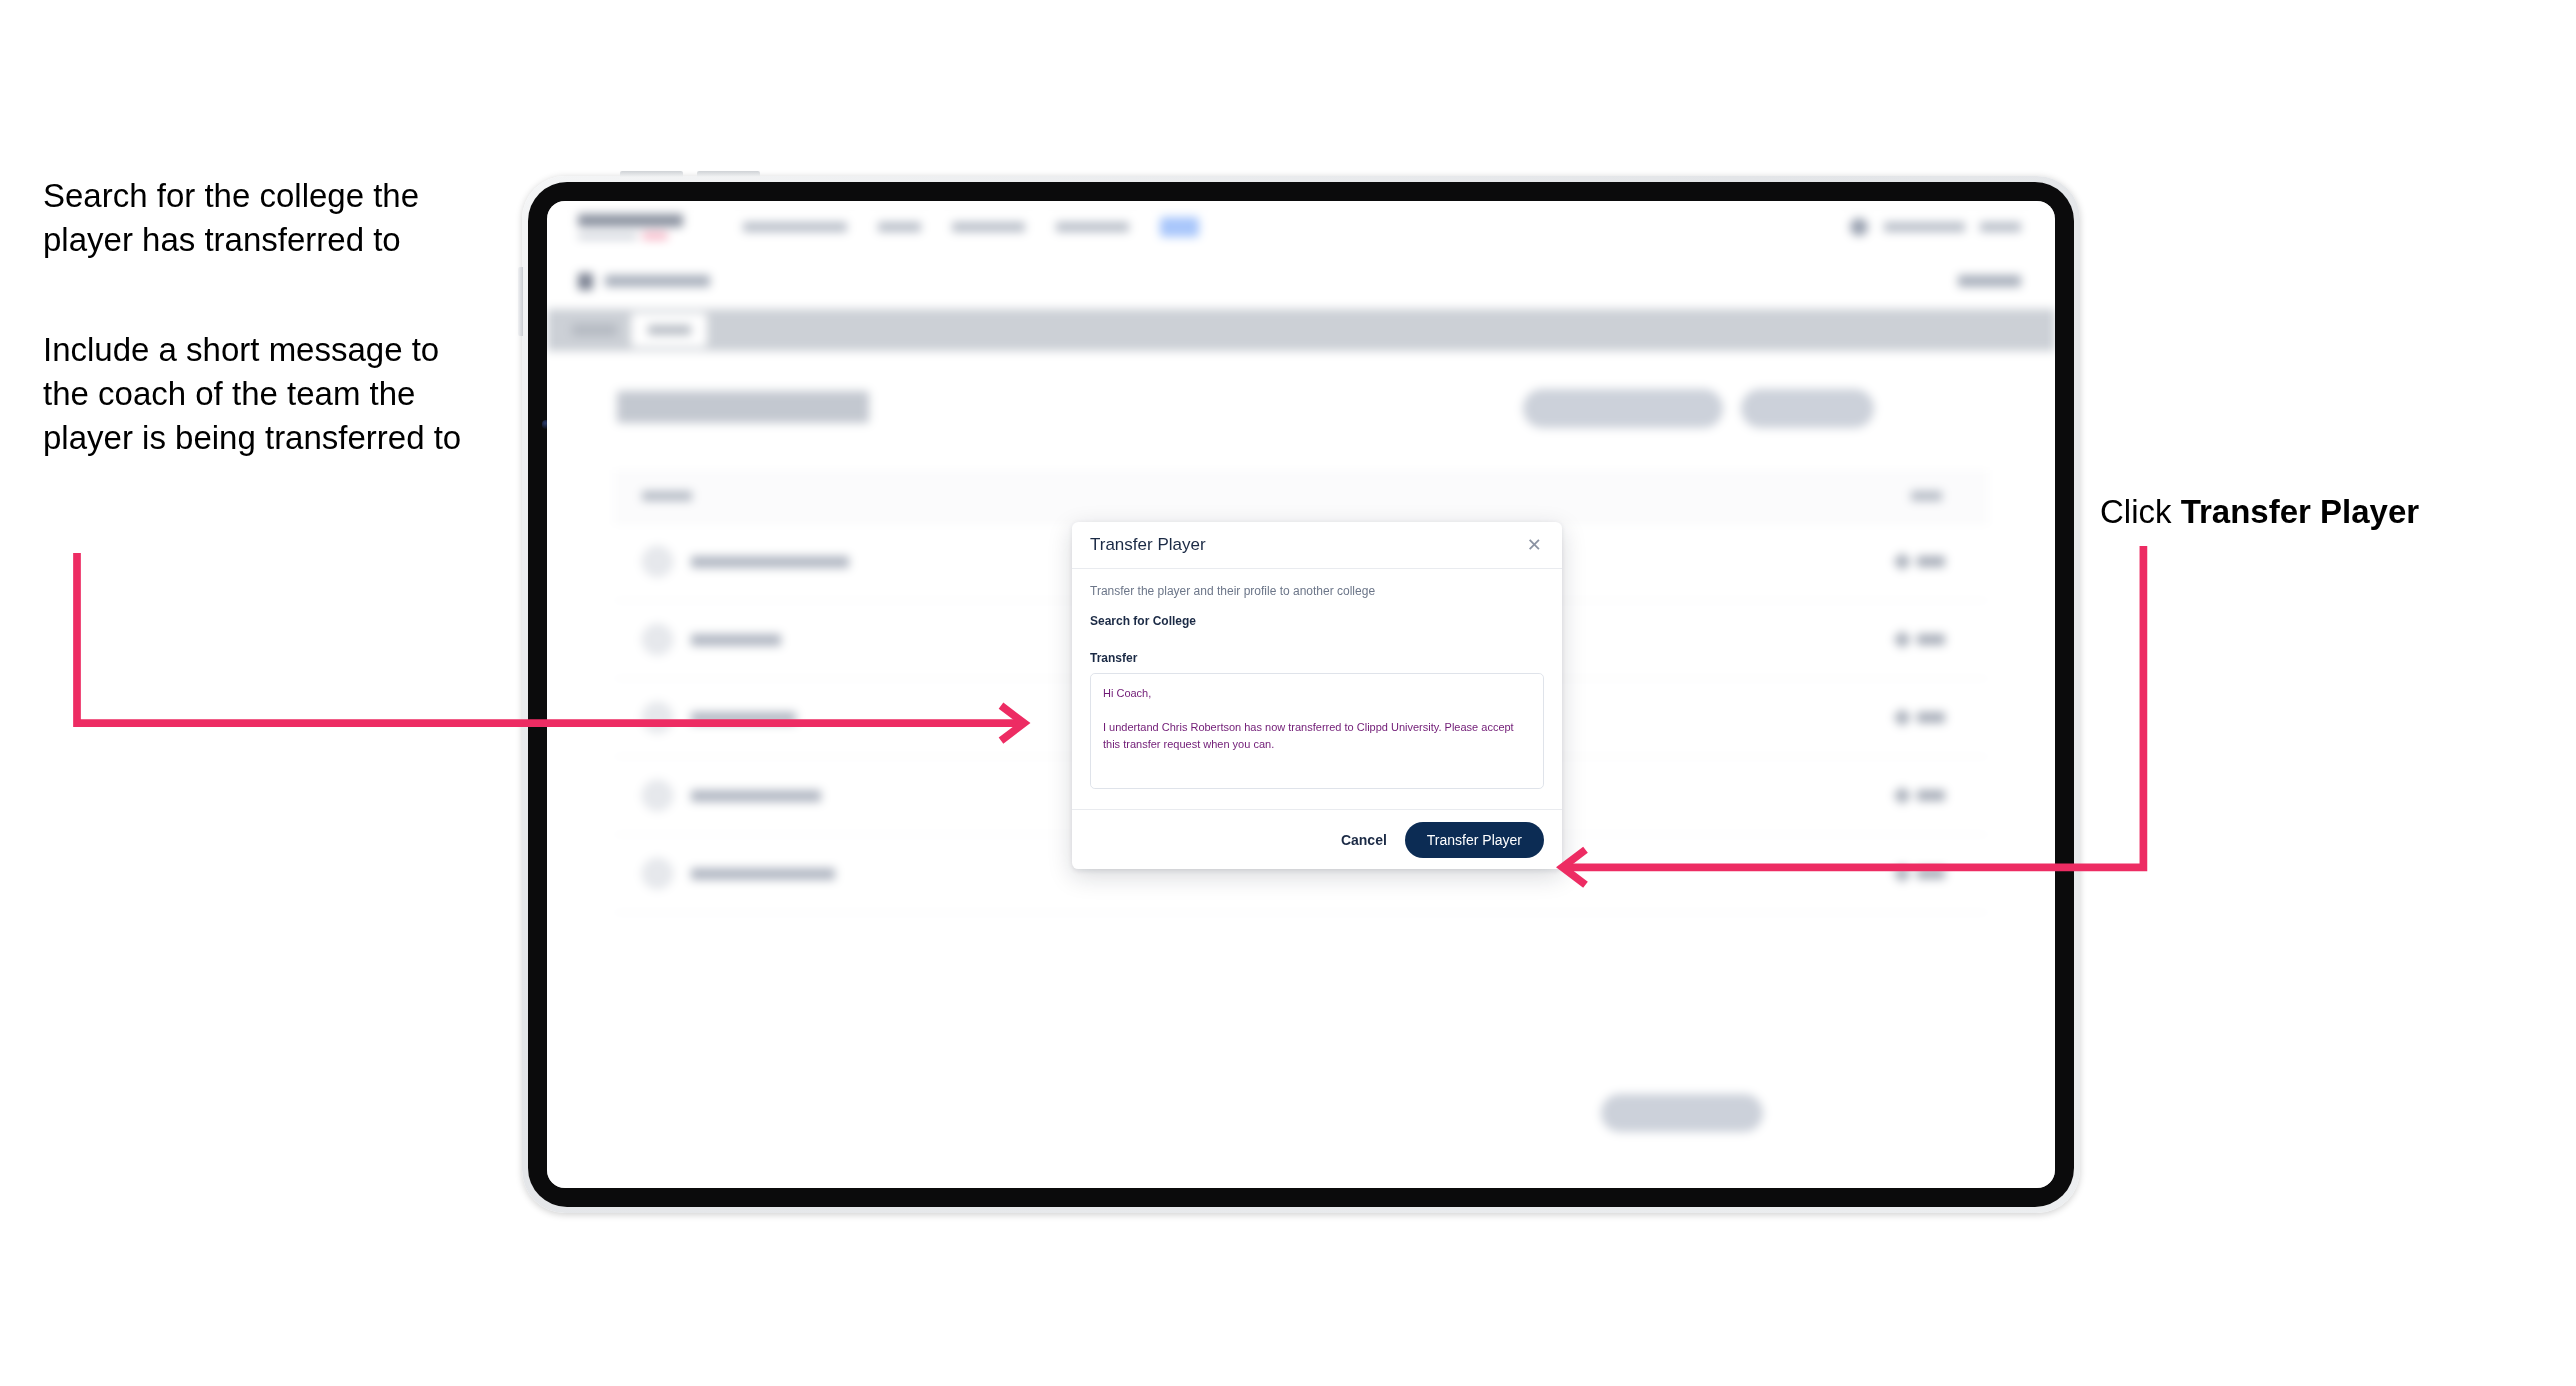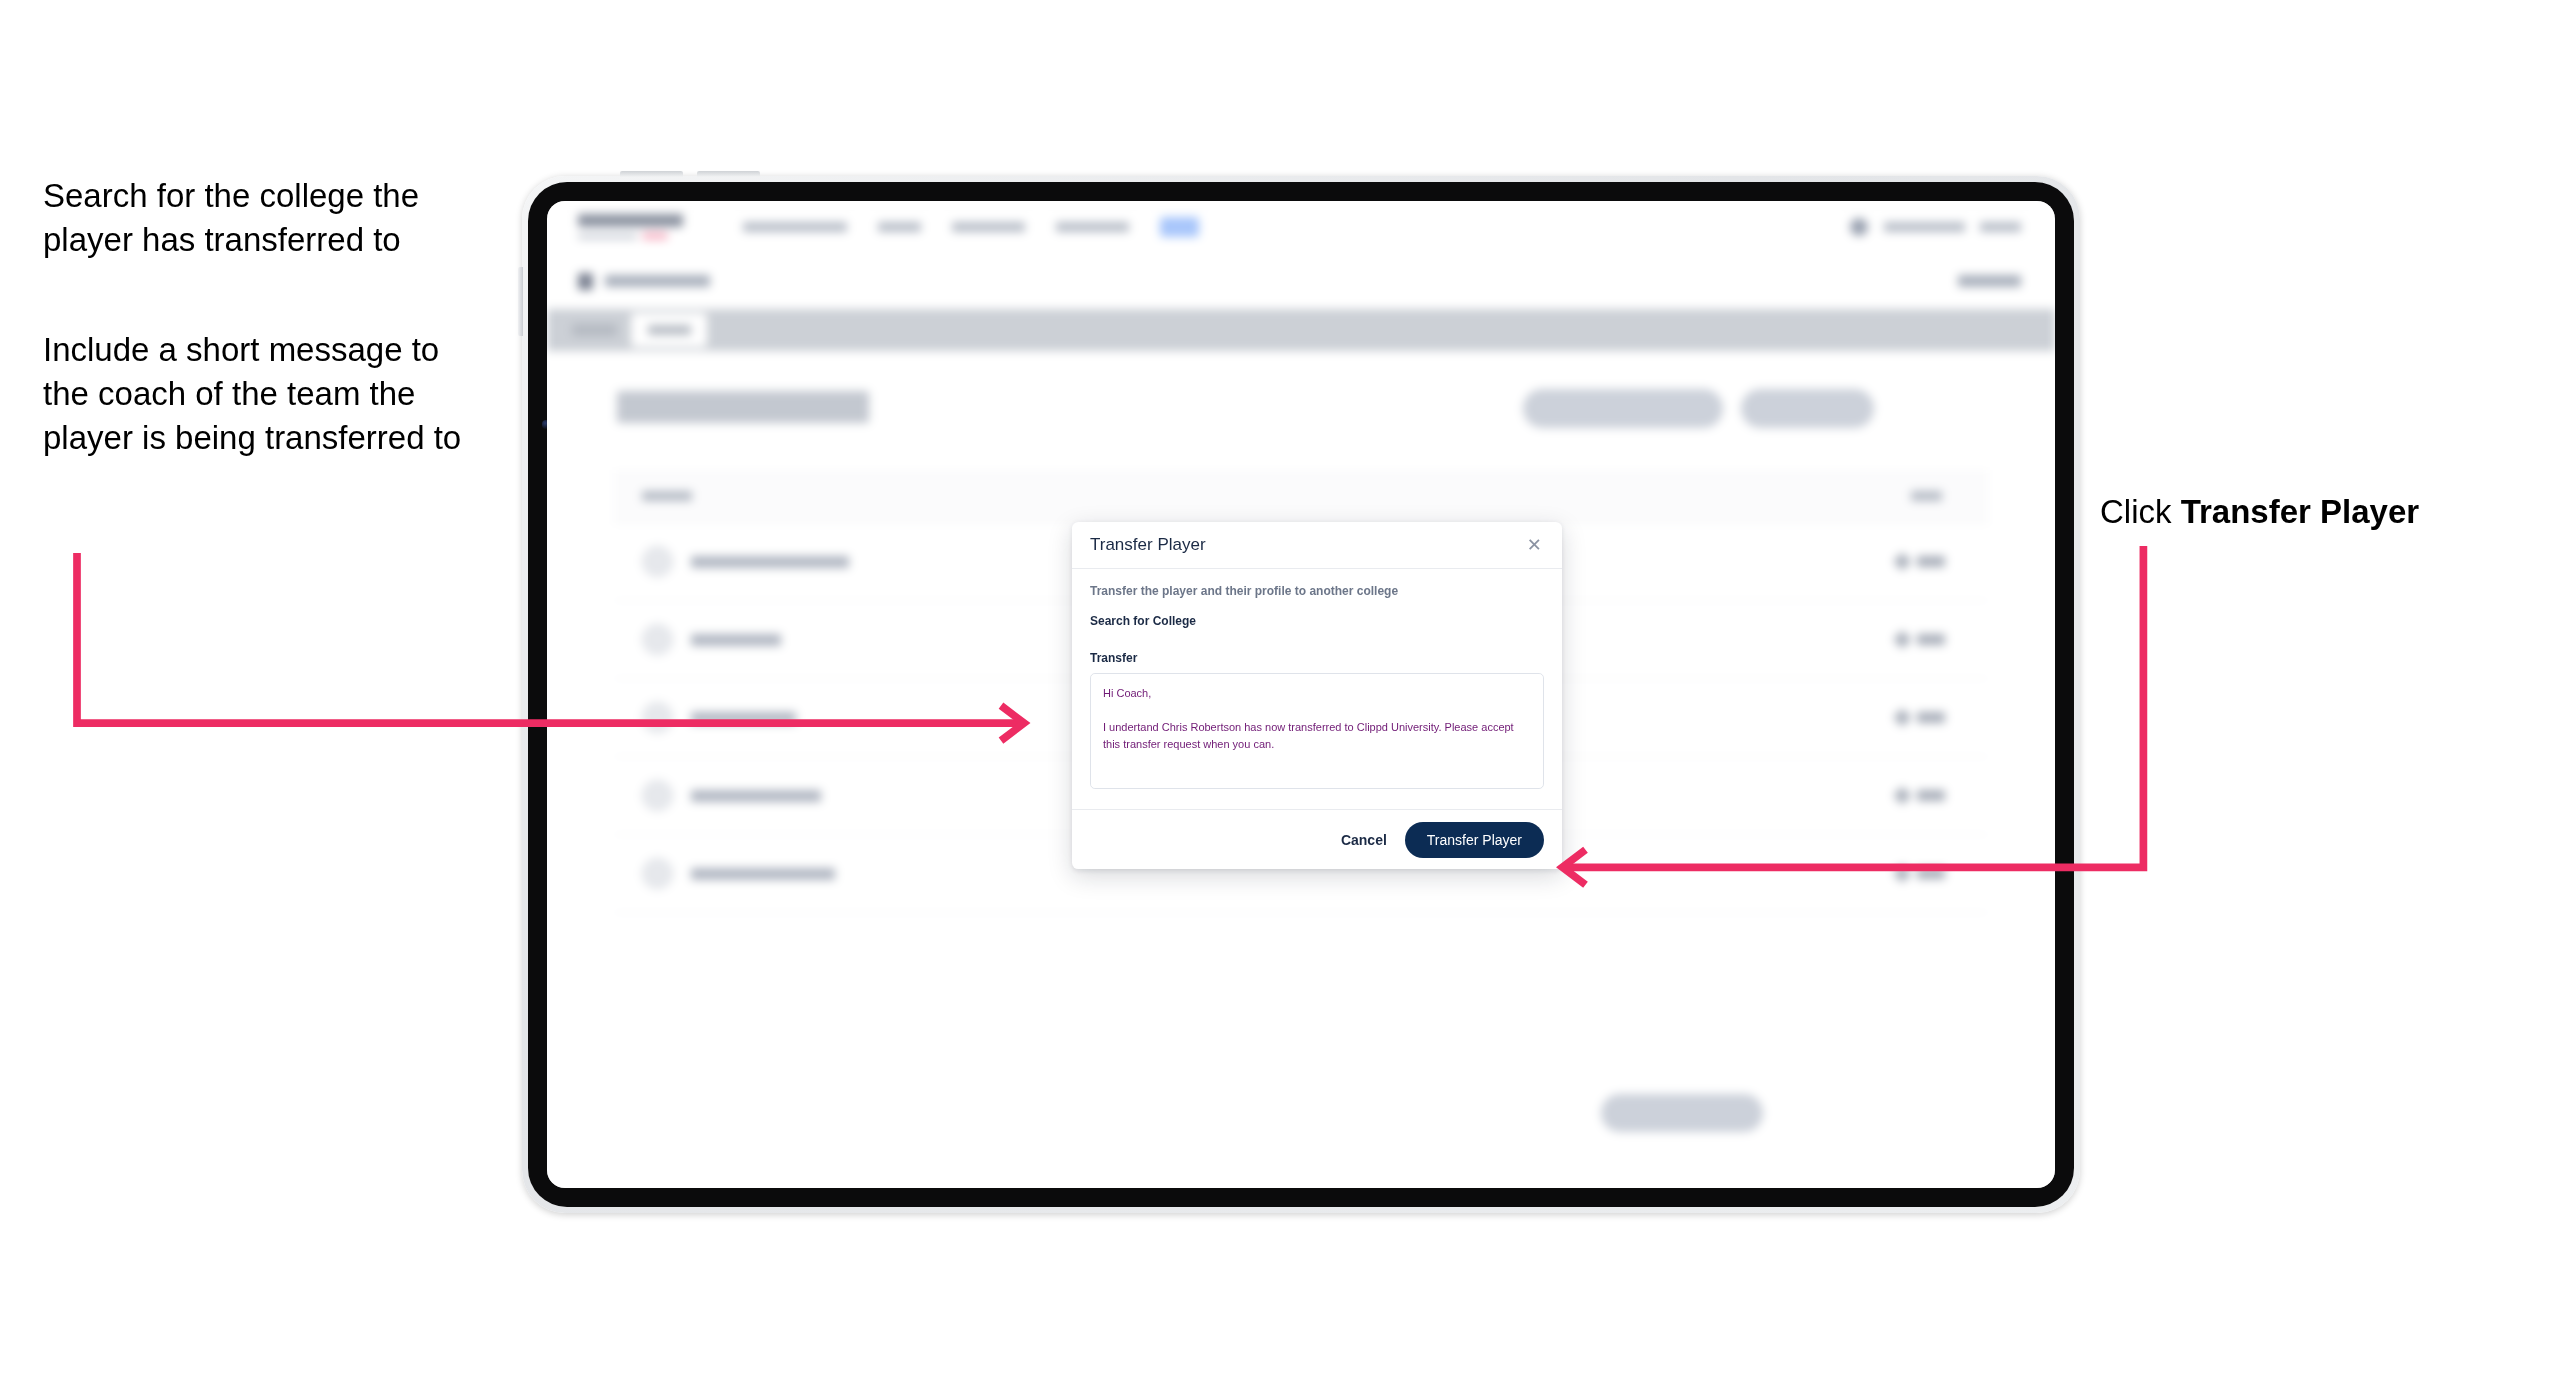--- a/index.html
+++ b/index.html
@@ -254,21 +254,20 @@
     font-size: 18px;
     line-height: 1;
     cursor: pointer;
   }
   .modal-body { padding: 15.4px 18px 18px 18px; }
   .modal-desc {
     font-size: 12px;
     color: #6c7689;
     margin-bottom: 16px;
     font-family: "Liberation Sans", sans-serif;
-    font-weight: bold;
   }
   .field-label {
     font-size: 12px;
     color: #1b2a45;
     font-weight: bold;
     margin-bottom: 7.7px;
     font-family: "Liberation Sans", sans-serif;
   }
   .text-input {
     width: 100%;

